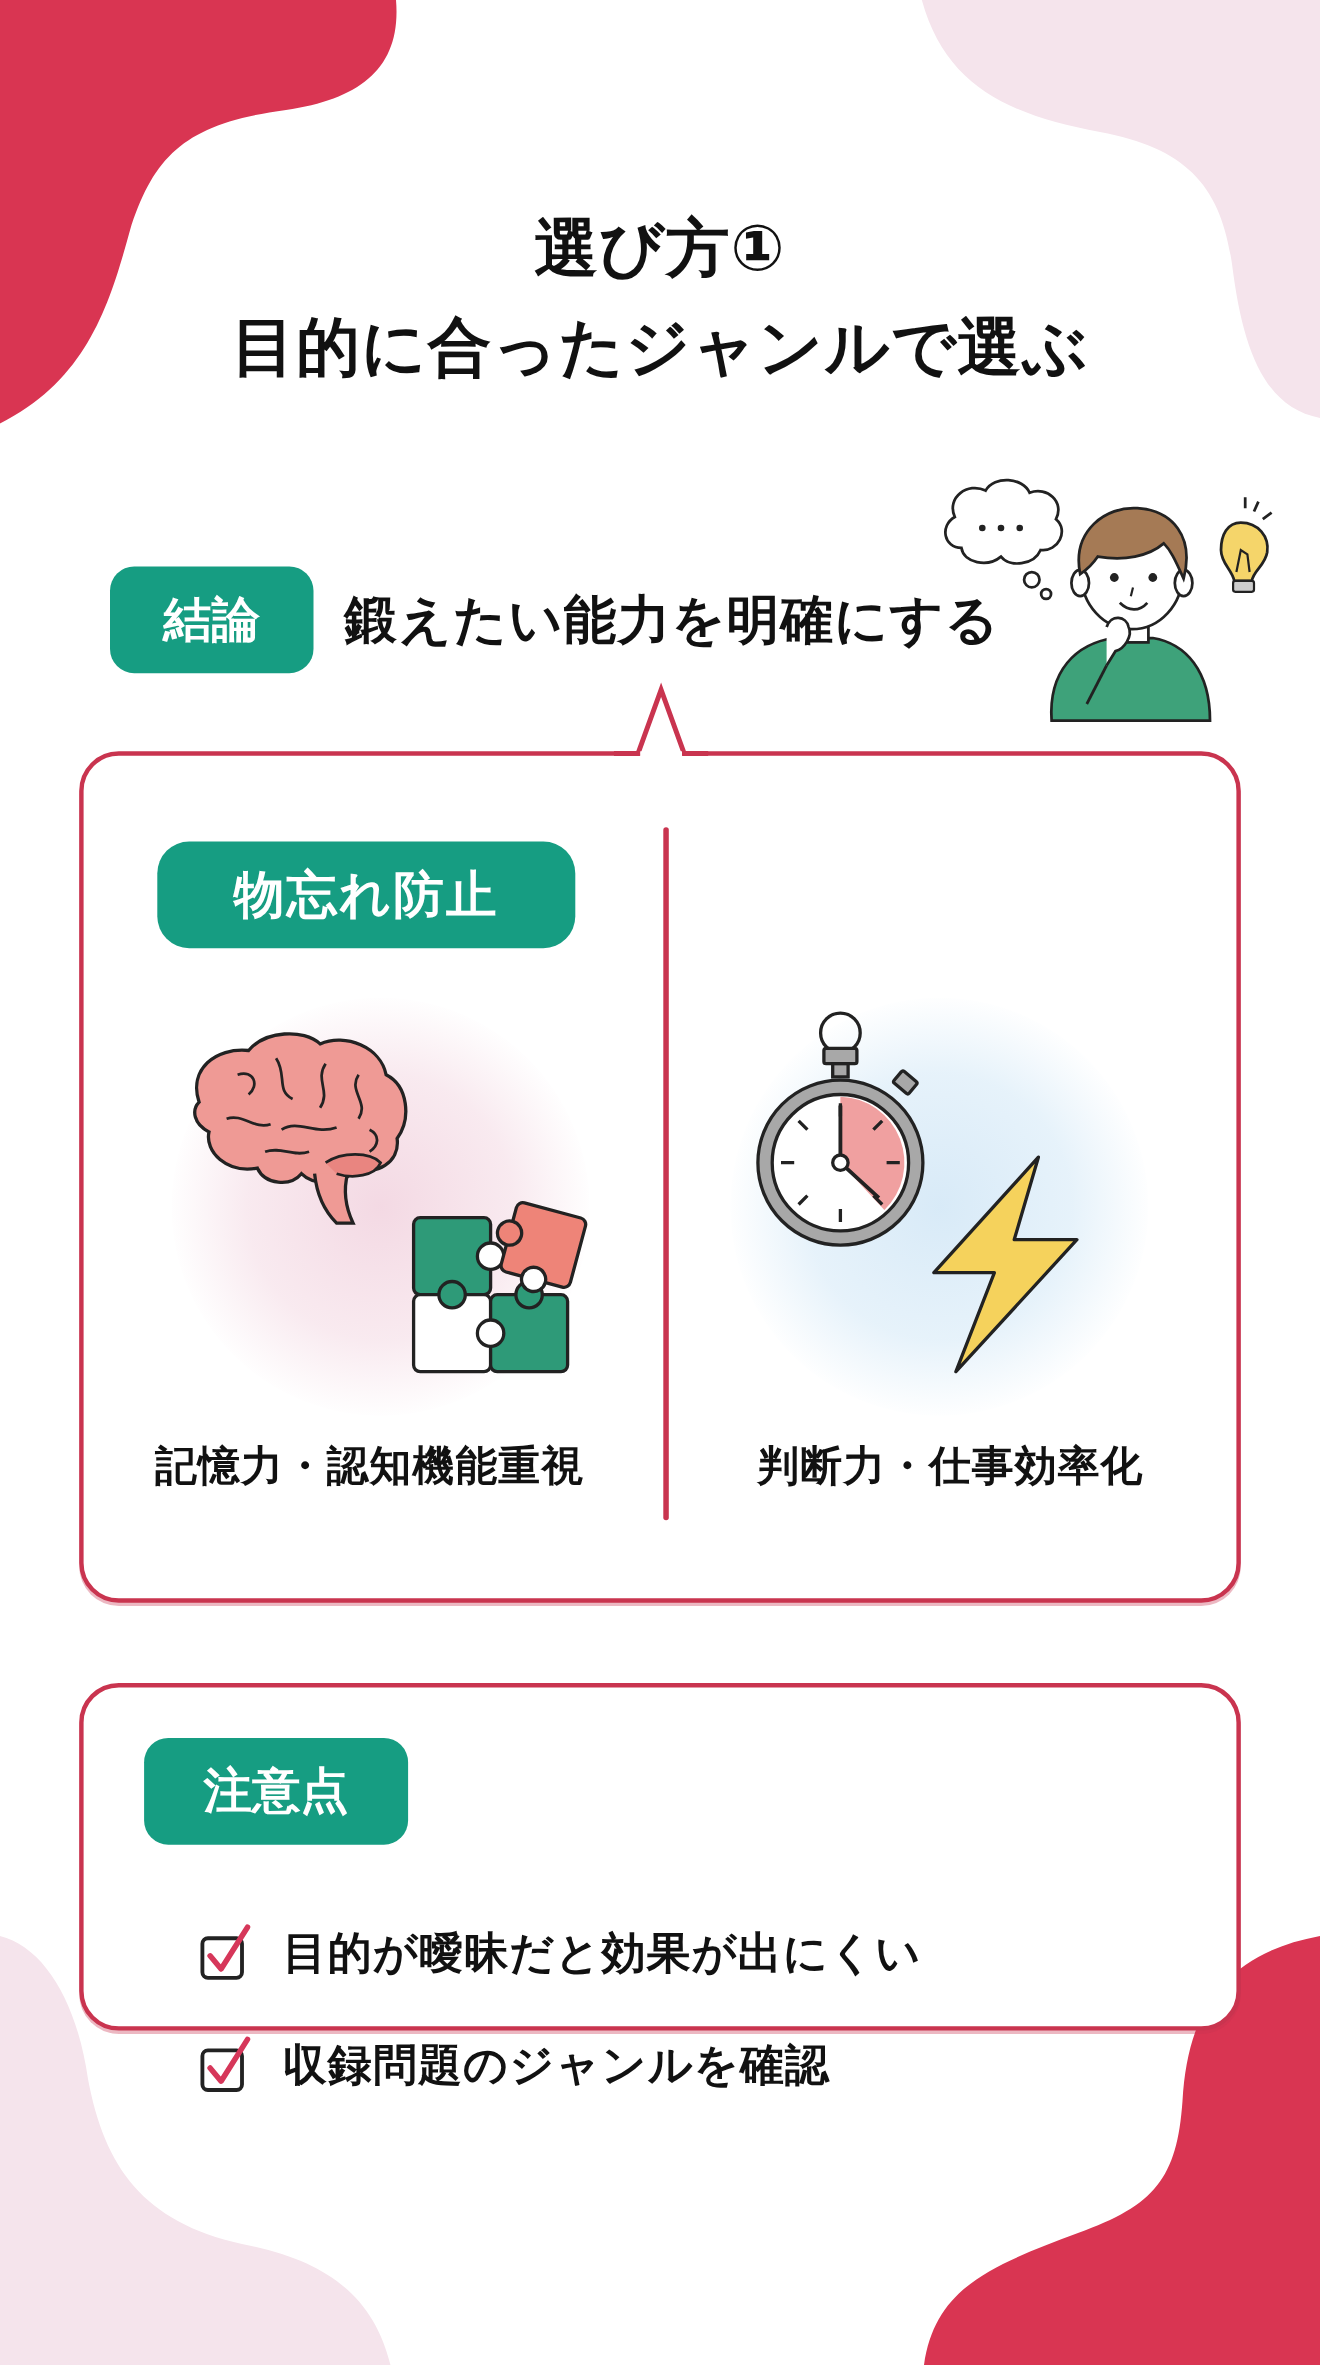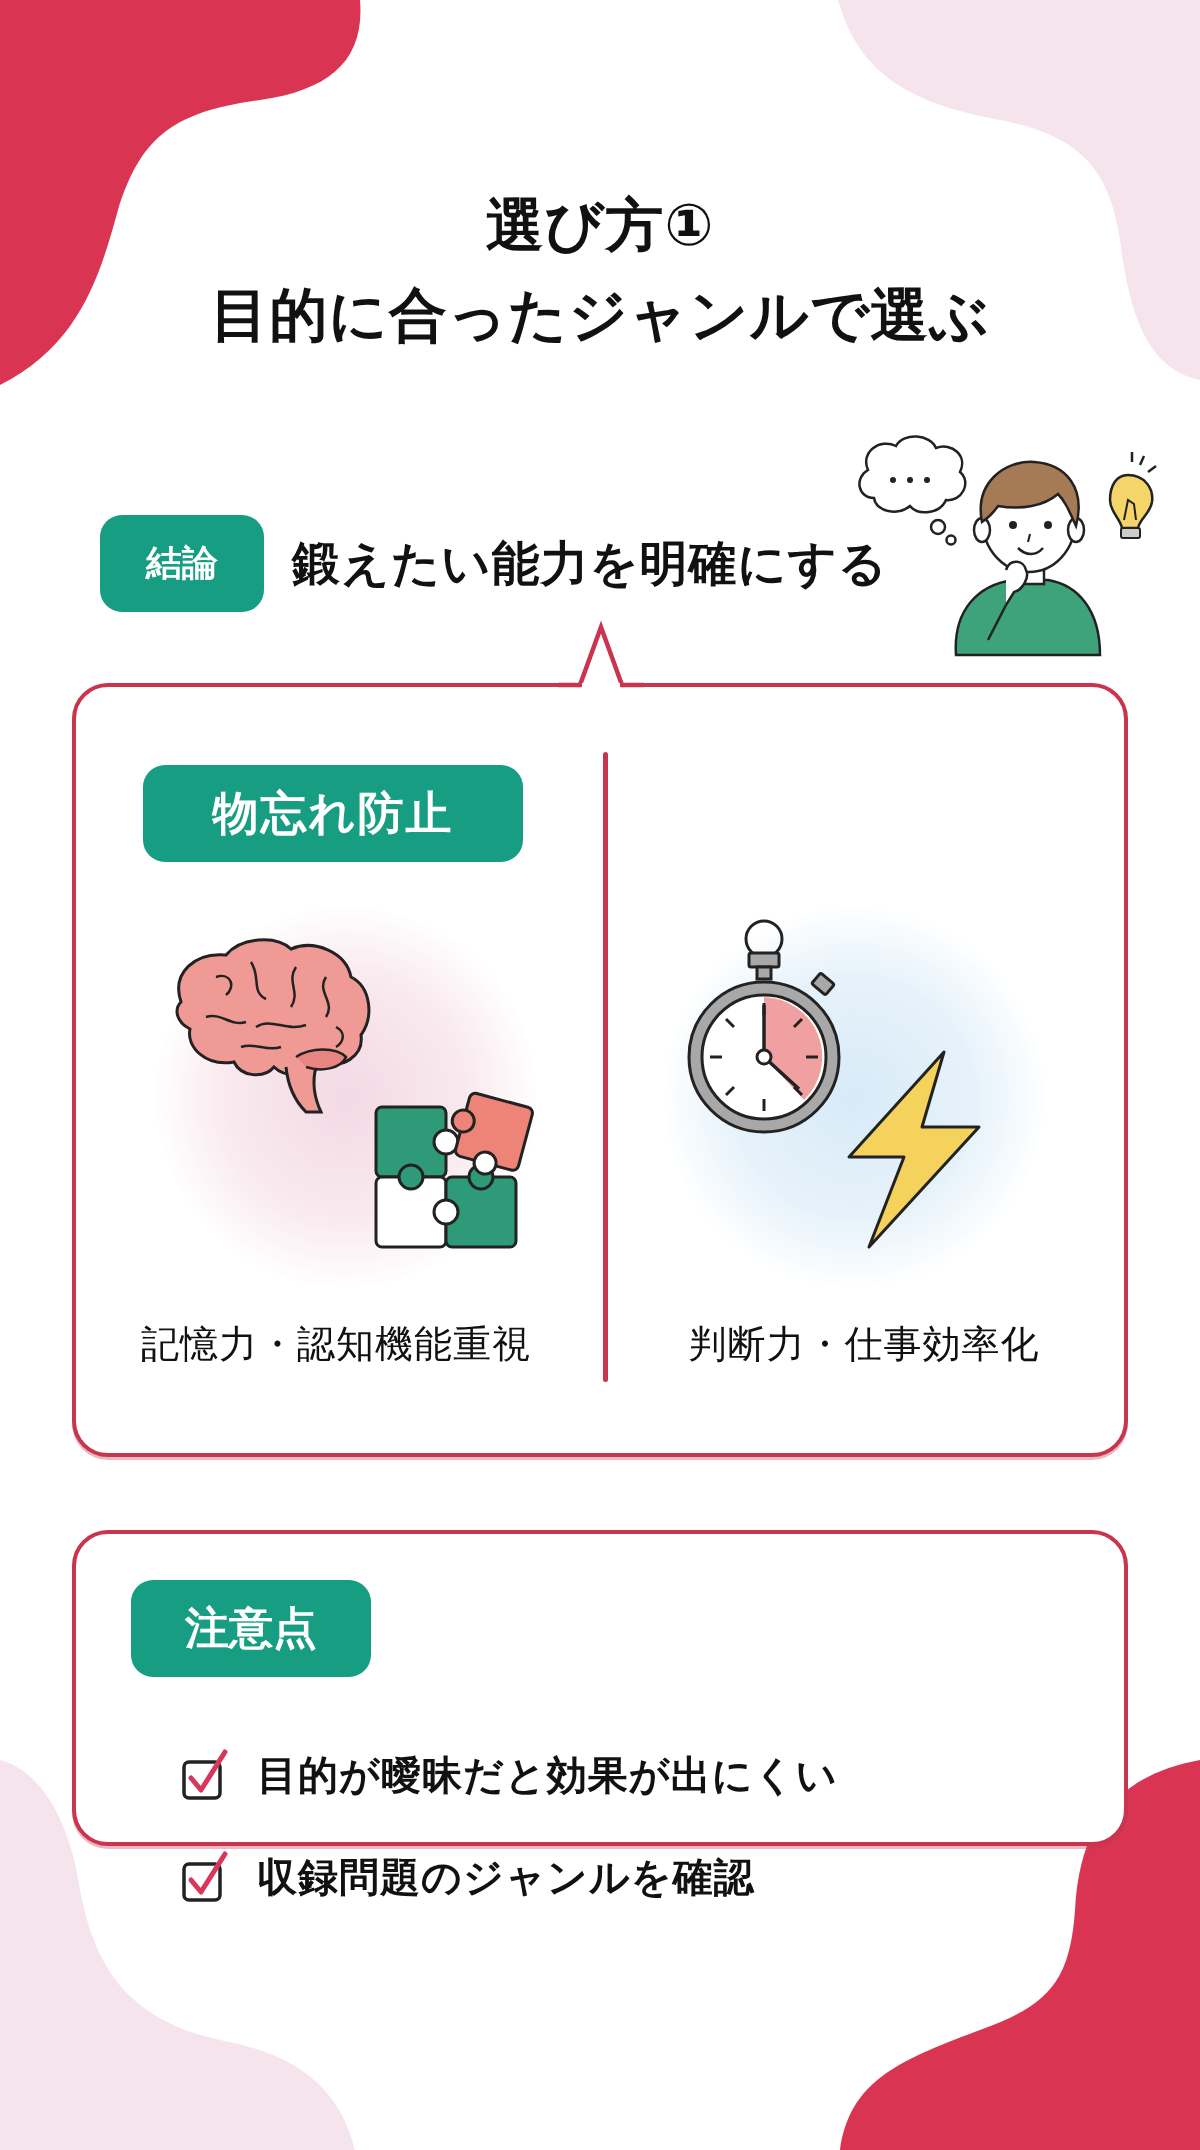--- a/index.html
+++ b/index.html
@@ -13,51 +13,51 @@
     text-align: center; font-weight: 700; font-size: 58px; line-height: 90px; letter-spacing: 1px;
     z-index: 2;
   }
   .title div { white-space: nowrap; }
 
   .conclusion-row { position: absolute; left: 100px; top: 515px; height: 97px; display: flex; align-items: center; z-index: 2; }
   .badge {
     background: #169d82; color: #ffffff; font-weight: 700; border-radius: 22px;
     display: flex; align-items: center; justify-content: center; white-space: nowrap;
   }
-  .conclusion-badge { width: 164px; height: 97px; font-size: 36px; }
+  .conclusion-badge { width: 185px; height: 97px; font-size: 44px; }
   .conclusion-text { margin-left: 28px; font-size: 48px; font-weight: 700; white-space: nowrap; letter-spacing: 1px; }
 
   .thinker { position: absolute; left: 838px; top: 430px; width: 320px; height: 230px; z-index: 2; }
 
   .card {
     position: absolute; left: 72px; width: 1056px; background: #ffffff;
     border: 4px solid #c9344f; border-radius: 36px; z-index: 2;
     box-shadow: 0 3px 0 rgba(201,52,79,0.35);
   }
   .genre-card { top: 683px; height: 774px; }
   .pointer { position: absolute; left: 558px; top: 619px; width: 86px; height: 70px; z-index: 3; }
 
   .divider { position: absolute; left: 527px; top: 65px; width: 5px; height: 630px; background: #c9344f; border-radius: 3px; }
 
   .col { position: absolute; top: 0; width: 520px; height: 770px; }
   .col-left { left: 0; }
   .col-right { left: 528px; }
 
-  .genre-badge { position: absolute; top: 78px; width: 380px; height: 97px; font-size: 46px; letter-spacing: 2px; }
+  .genre-badge { position: absolute; top: 78px; width: 380px; height: 97px; font-size: 46px; letter-spacing: 2px; border-radius: 29px; }
   .col-left .genre-badge { left: 67px; }
   .col-right .genre-badge { left: 71px; }
 
   .glow { position: absolute; top: 220px; width: 380px; height: 380px; border-radius: 50%; }
   .glow-pink { left: 80px; background: radial-gradient(circle, rgba(243,215,226,0.95) 0%, rgba(246,225,233,0.7) 45%, rgba(255,255,255,0) 72%); }
   .glow-blue { left: 60px; background: radial-gradient(circle, rgba(214,233,247,0.95) 0%, rgba(222,238,249,0.75) 45%, rgba(255,255,255,0) 72%); }
 
   .illus { position: absolute; top: 230px; }
   .caption {
     position: absolute; top: 620px; left: 0; width: 100%; text-align: center;
-    font-size: 38px; font-weight: 400; white-space: nowrap; letter-spacing: 1px; margin-top: 12px;
+    font-size: 38px; font-weight: 700; white-space: nowrap; letter-spacing: 1px;
   }
 
   .caution-card { top: 1530px; height: 316px; }
   .caution-badge { position: absolute; left: 55px; top: 46px; width: 240px; height: 97px; font-size: 44px; }
   .check-list { position: absolute; left: 105px; top: 190px; }
   .check-item { display: flex; align-items: center; height: 102px; }
   .check-icon { width: 50px; height: 54px; margin-right: 26px; }
   .check-text { font-size: 40px; font-weight: 700; white-space: nowrap; letter-spacing: 1px; }
 </style>
 </head>

